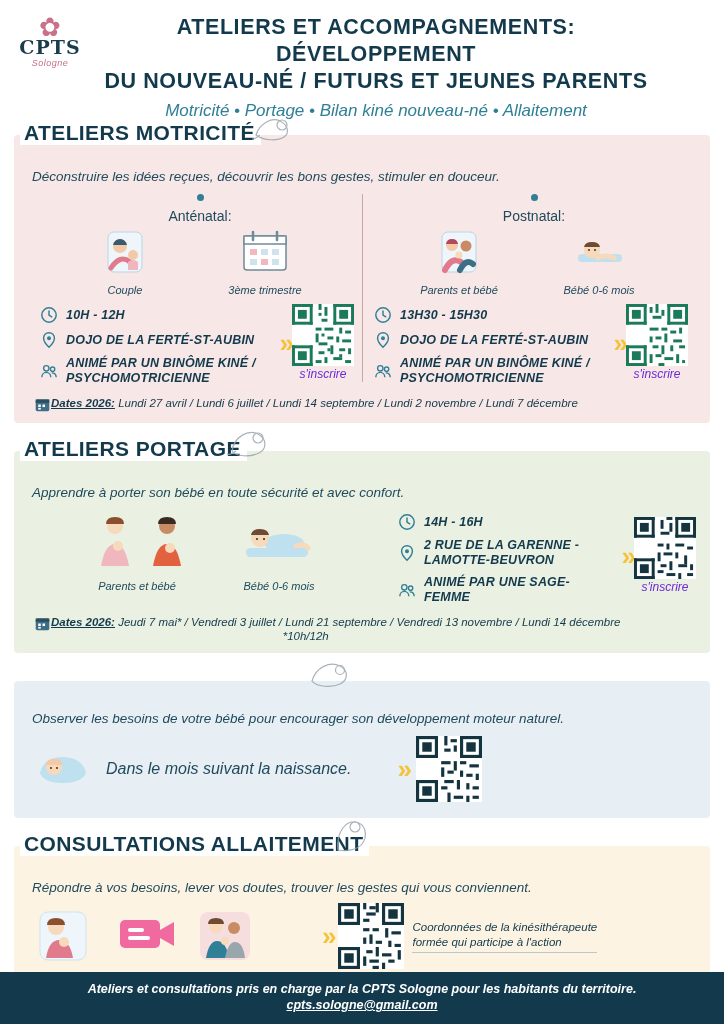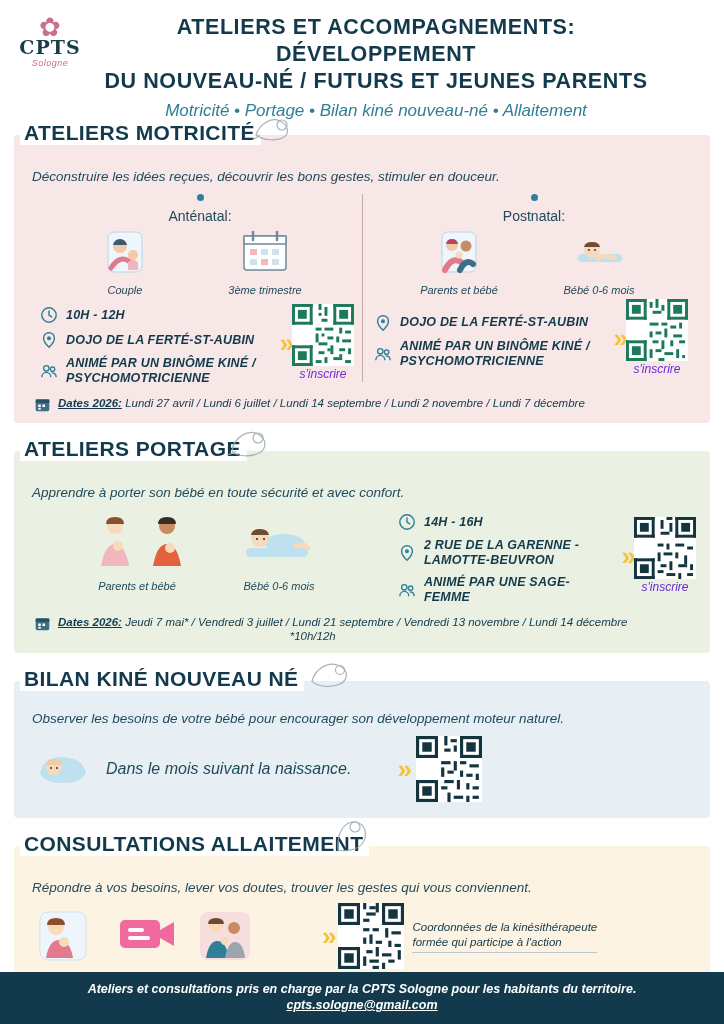--- a/index.html
+++ b/index.html
@@ -148,21 +148,20 @@
   .qr-cap {
     font-size: 12px;
     font-style: italic;
     color: #6d28d9;
     margin-top: 1px;
   }
 
   .dates-row {
     display: flex;
     align-items: flex-start;
-    gap: 7px;
     margin: 10px 0 0 6px;
   }
   .dates-txt { font-size: 11.5px; font-style: italic; color: #123a4c; line-height: 14px; }
   .dates-txt u { font-weight: bold; }
 
   
   .portage-main { display: flex; align-items: flex-start; }
   .portage-left { flex: 0 0 360px; display: flex; justify-content: center; gap: 46px; padding-top: 4px; }
   .portage-right { flex: 1; padding-left: 6px; display: flex; align-items: center; }
 
@@ -375,20 +374,27 @@
               <path d="M30 30 q9 -4 16 0" fill="none" stroke="#f7d9bb" stroke-width="5" stroke-linecap="round"></path>
             </svg>
             <div class="cap">Bébé 0-6 mois</div>
           </div>
         </div>
 
         <div class="info-block">
           <div class="info-list">
             <div class="info-row">
               <svg class="ico" viewBox="0 0 20 20">
+                <circle cx="10" cy="10" r="8" fill="none" stroke="#2f7f96" stroke-width="1.6"></circle>
+                <path d="M10 5.5 L10 10 L13 12" fill="none" stroke="#2f7f96" stroke-width="1.6" stroke-linecap="round"></path>
+              </svg>
+              <div class="txt">13H30 - 15H30</div>
+            </div>
+            <div class="info-row">
+              <svg class="ico" viewBox="0 0 20 20">
                 <path d="M10 2 C6.5 2 4 4.6 4 8 c0 4.4 6 10 6 10 s6 -5.6 6 -10 c0 -3.4 -2.5 -6 -6 -6Z" fill="none" stroke="#2f7f96" stroke-width="1.6"></path>
                 <circle cx="10" cy="8" r="2.2" fill="#2f7f96"></circle>
               </svg>
               <div class="txt">Dojo de la Ferté-St-Aubin</div>
             </div>
             <div class="info-row">
               <svg class="ico" viewBox="0 0 20 20">
                 <circle cx="7" cy="7" r="3" fill="none" stroke="#2f7f96" stroke-width="1.5"></circle>
                 <circle cx="14" cy="8" r="2.4" fill="none" stroke="#2f7f96" stroke-width="1.5"></circle>
                 <path d="M2 17 c0 -3.4 2.5 -5.5 5 -5.5 s5 2.1 5 5.5" fill="none" stroke="#2f7f96" stroke-width="1.5"></path>
@@ -594,21 +600,20 @@
         <u>Dates 2026:</u>
         <span>Jeudi 7 mai* / Vendredi 3 juillet / Lundi 21 septembre / Vendredi 13 novembre / Lundi 14 décembre</span>
         <div style="text-align:center; padding-right:60px;"><span>*10h/12h</span></div>
       </div>
     </div>
   </div>
 </div>
 
 <div class="sec-wrap">
   <div class="band band-bilan">
-    <div class="section-title">Bilan kiné nouveau né</div>
     <svg class="doodle" style="left:290px; top:-24px;" width="52" height="32" viewBox="0 0 52 32">
       <path d="M8 24 C12 10 26 4 36 9 C45 14 44 23 36 27 C28 31 12 30 8 24Z" fill="none" stroke="#9aa6ad" stroke-width="1.2"></path>
       <circle cx="36" cy="13" r="4.5" fill="none" stroke="#9aa6ad" stroke-width="1.2"></circle>
     </svg>
 
     <div class="section-intro">Observer les besoins de votre bébé pour encourager son développement moteur naturel.</div>
 
     <div class="bilan-row">
       <svg width="66" height="44" viewBox="0 0 66 44">
         <path d="M10 26 q4 -16 22 -16 q20 0 24 16 q-4 10 -24 10 q-18 0 -22 -10Z" fill="#bfe0ee"></path>

